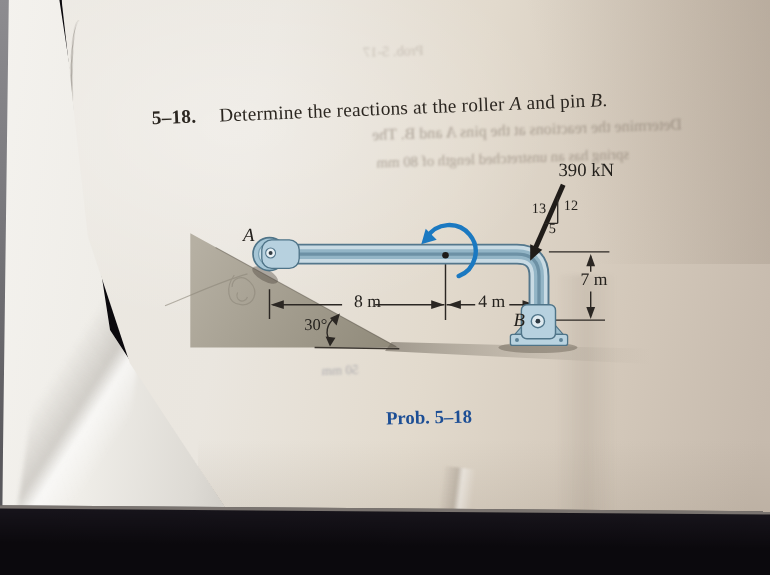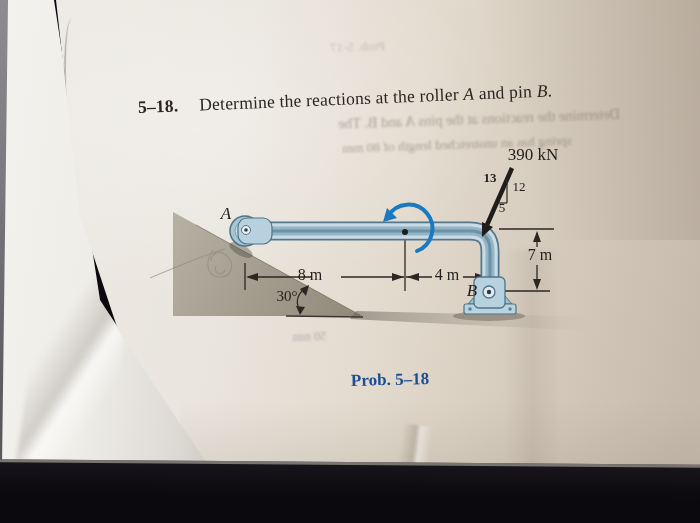--- a/index.html
+++ b/index.html
@@ -49,24 +49,24 @@
   .b4{left:166px;top:241px;width:46px;font-size:11px;}
   .b5{left:266px;top:330px;width:60px;font-size:12px;color:rgba(100,105,125,.45);}
 
   
   .diagram-svg{position:absolute;left:0;top:0;width:700px;height:523px;}
   .dlabel{position:absolute;color:#24211d;font-size:16px;text-align:center;line-height:1.05;white-space:nowrap;}
   .lab-a{left:214px;top:205px;width:24px;font-size:17px;font-style:italic;}
   .lab-b{left:460px;top:282px;width:24px;font-size:17px;font-style:italic;}
   .lab-390{left:497px;top:146px;width:72px;font-size:17px;}
   .lab-800{left:334px;top:183px;width:112px;font-size:16.5px;}
-  .lab-13{left:479px;top:171px;width:22px;font-size:13px;font-weight:bold;}
+  .lab-13{left:479px;top:183px;width:22px;font-size:13px;}
   .lab-12{left:508px;top:180px;width:22px;font-size:13px;font-family:Liberation Serif, serif;}
   .lab-5{left:492px;top:201px;width:20px;font-size:13px;}
-  .lab-8m{left:290px;top:267px;width:40px;}
+  .lab-8m{left:314px;top:267px;width:40px;}
   .lab-4m{left:427px;top:267px;width:40px;}
   .lab-3m{left:520px;top:247px;width:40px;}
   .lab-30{left:268px;top:289px;width:38px;font-size:15px;}
 
   
   .caption{position:absolute;left:310px;top:370px;width:160px;text-align:center;
     font-weight:bold;font-size:17px;color:#1c4e95;transform:rotate(-1.3deg);}
 
   
   .desk-bottom{position:absolute;left:-6px;top:462px;width:712px;height:70px;

